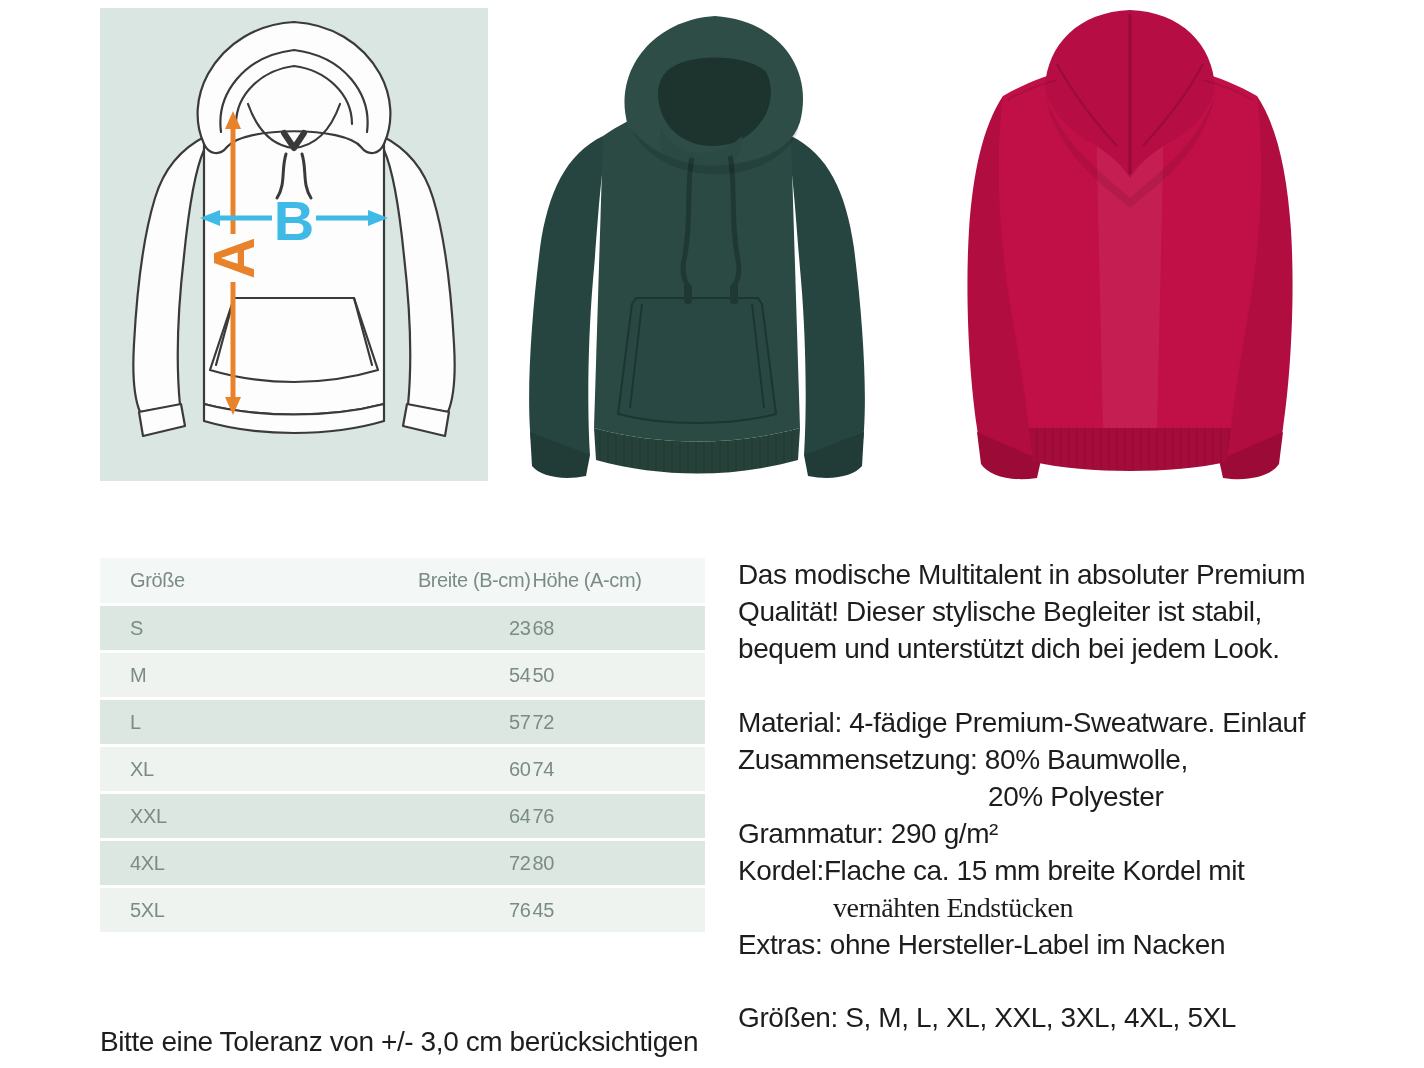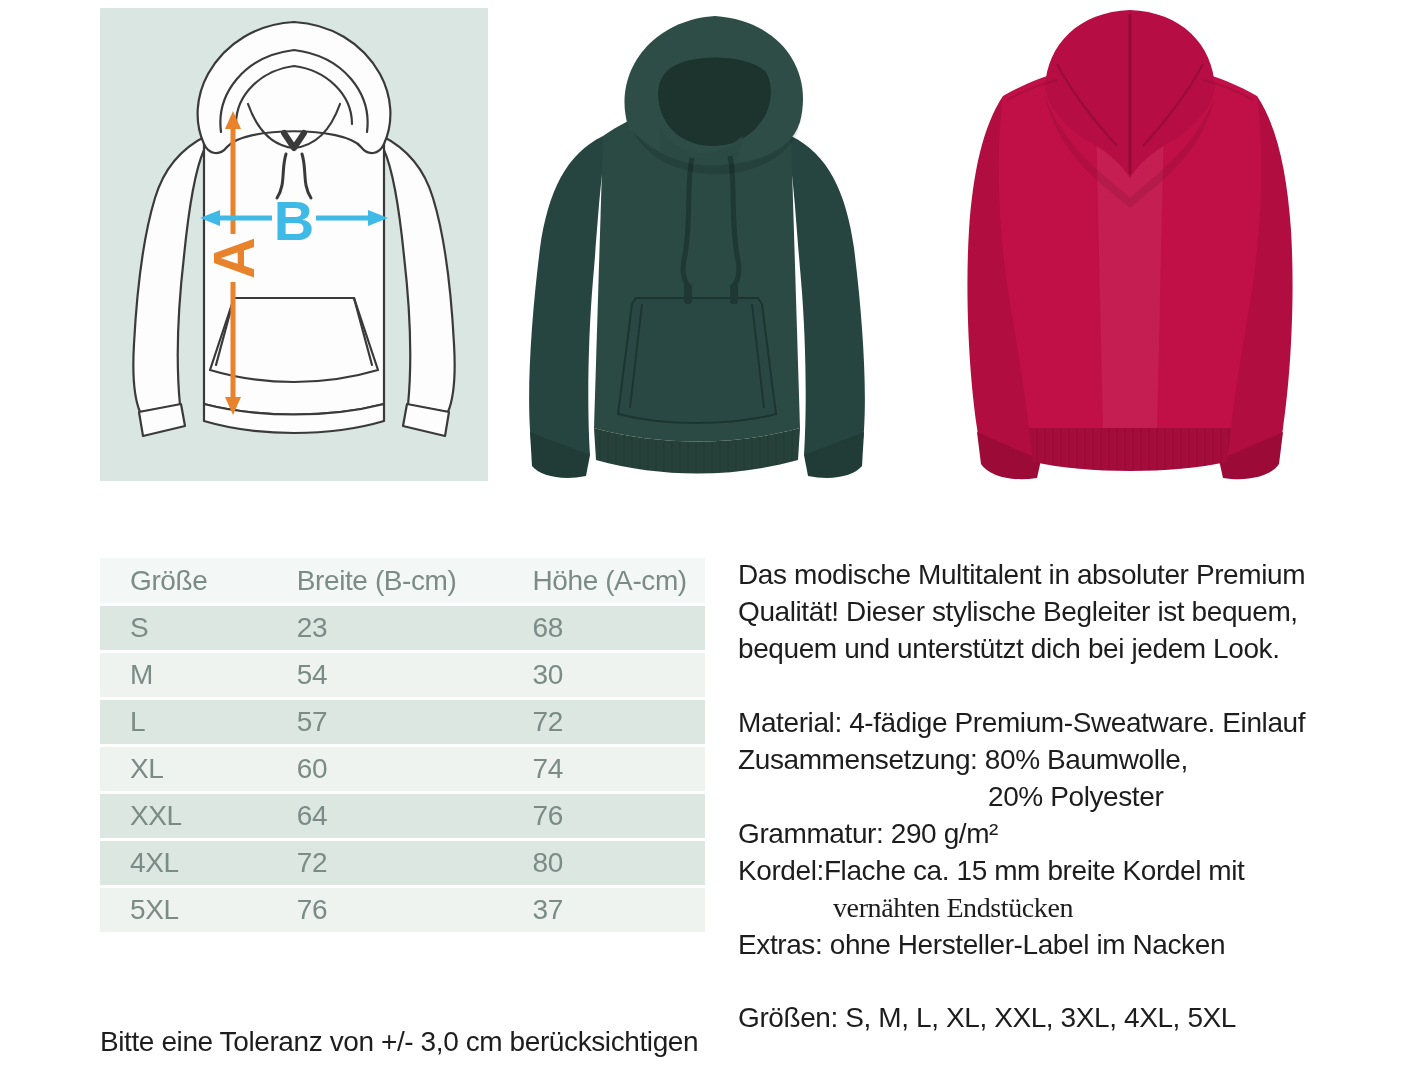--- a/index.html
+++ b/index.html
@@ -6,27 +6,27 @@
   .page{position:relative;width:1424px;height:1068px;background:#fff;overflow:hidden;
         font-family:"Liberation Sans",sans-serif;}
   
   .diagram-box{position:absolute;left:100px;top:8px;width:388px;height:473px;}
   .photo-front{position:absolute;left:500px;top:8px;width:395px;height:472px;}
   .photo-back{position:absolute;left:945px;top:8px;width:370px;height:472px;}
   .diagram-box svg,.photo-front svg,.photo-back svg{display:block;width:100%;height:100%;}
   
   .size-table{position:absolute;left:100px;top:555px;width:605px;
         border-collapse:separate;border-spacing:0 3px;
-        font-size:28px;letter-spacing:-0.4px;color:#7b8b86;}
+        font-size:20px;letter-spacing:-0.4px;color:#7b8b86;}
   .size-table th{font-weight:normal;text-align:left;background:#f3f7f5;height:43px;}
   .size-table td{height:42px;}
   .size-table tr.dark td{background:#dce7e2;}
   .size-table tr.light td{background:#eef3f0;}
   .size-table th:nth-child(1),.size-table td:nth-child(1){width:166px;padding-left:30px;}
-  .size-table th:nth-child(2),.size-table td:nth-child(2){width:236px;}
+  .size-table th:nth-child(2),.size-table td:nth-child(2){width:236px;text-align:right;}
   .size-table th:nth-child(3),.size-table td:nth-child(3){width:173px;}
   
   .note{position:absolute;left:100px;top:1026px;font-size:28px;letter-spacing:-0.4px;color:#1d1d1d;}
   
   .desc{position:absolute;left:738px;top:556px;width:672px;font-size:28px;
         line-height:37px;letter-spacing:-0.4px;color:#1d1d1d;}
   .desc .line{white-space:nowrap;}
   .desc .specs{margin-top:37px;}
   .desc .sizes{margin-top:36px;}
   .ind-a{padding-left:117px;}
@@ -143,21 +143,21 @@
     </thead>
     <tbody>
       <tr class="dark">
         <td>S</td>
         <td>23</td>
         <td>68</td>
       </tr>
       <tr class="light">
         <td>M</td>
         <td>54</td>
-        <td>30</td>
+        <td>50</td>
       </tr>
       <tr class="dark">
         <td>L</td>
         <td>57</td>
         <td>72</td>
       </tr>
       <tr class="light">
         <td>XL</td>
         <td>60</td>
         <td>74</td>
@@ -168,31 +168,31 @@
         <td>76</td>
       </tr>
       <tr class="dark">
         <td>4XL</td>
         <td>72</td>
         <td>80</td>
       </tr>
       <tr class="light">
         <td>5XL</td>
         <td>76</td>
-        <td>37</td>
+        <td>45</td>
       </tr>
     </tbody>
   </table>
 
   <div class="note">Bitte eine Toleranz von +/- 3,0 cm berücksichtigen</div>
 
   <div class="desc">
     <div class="intro">
       <div class="line">Das modische Multitalent in absoluter Premium</div>
-      <div class="line">Qualität! Dieser stylische Begleiter ist bequem,</div>
+      <div class="line">Qualität! Dieser stylische Begleiter ist stabil,</div>
       <div class="line">bequem und unterstützt dich bei jedem Look.</div>
     </div>
     <div class="specs">
       <div class="line">Material: 4-fädige Premium-Sweatware. Einlauf</div>
       <div class="line">Zusammensetzung: 80% Baumwolle,</div>
       <div class="line ind-b">20% Polyester</div>
       <div class="line">Grammatur: 290 g/m²</div>
       <div class="line">Kordel:Flache ca. 15 mm breite Kordel mit</div>
       <div class="line ind-c">vernähten Endstücken</div>
       <div class="line">Extras: ohne Hersteller-Label im Nacken</div>

